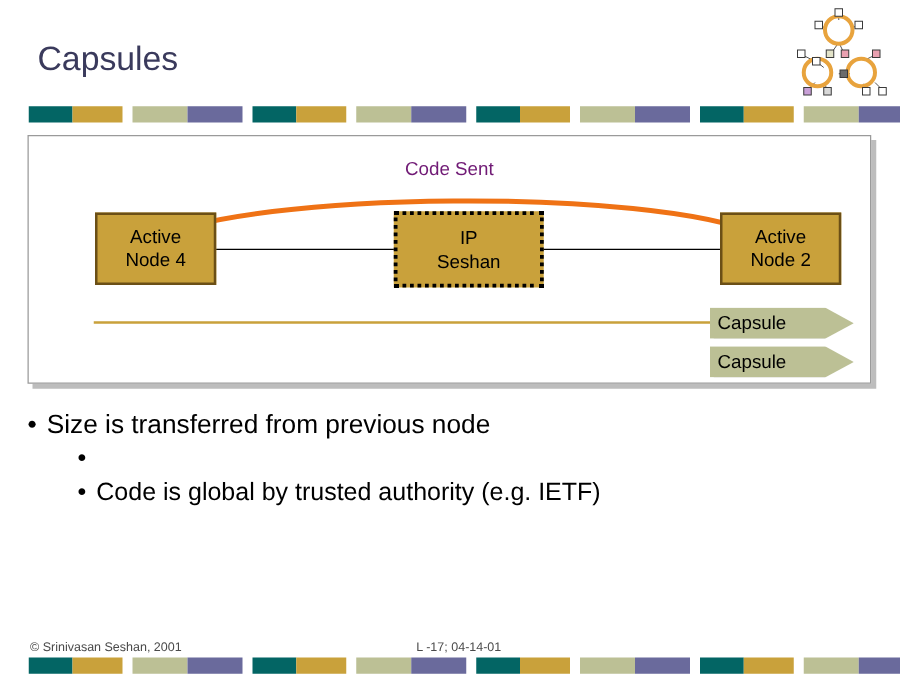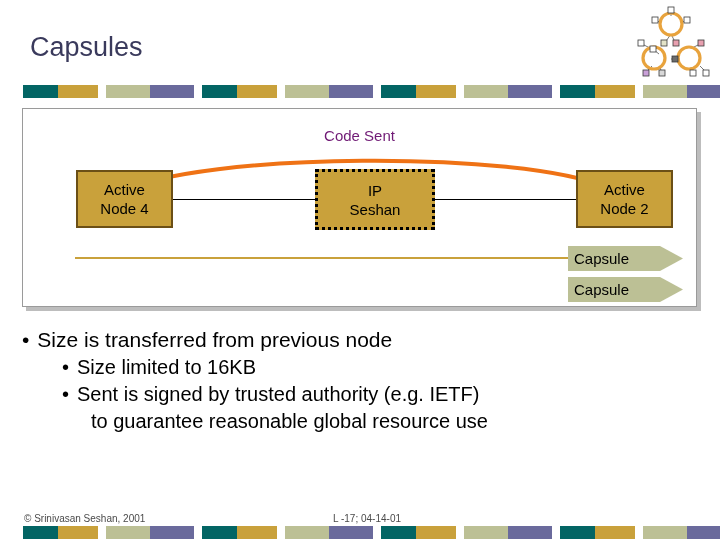--- a/index.html
+++ b/index.html
@@ -317,29 +317,27 @@
 
 <div id="bullet-list">
 
   <div class="bullet-row bullet-l1">
     <span class="bullet-dot">•</span>
     <span class="bullet-text">Size is transferred from previous node</span>
   </div>
 
   <div class="bullet-row bullet-l2">
     <span class="bullet-dot">•</span>
-    <span class="bullet-text">Size limited to 16KB</span>
   </div>
 
   <div class="bullet-row bullet-l2">
     <span class="bullet-dot">•</span>
-    <span class="bullet-text">Sent is signed by trusted authority (e.g. IETF)</span>
-  </div>
-
-  <div class="bullet-cont">to guarantee reasonable global resource use</div>
+    <span class="bullet-text">Code is global by trusted authority (e.g. IETF)</span>
+  </div>
+
 </div>
 
 <div class="footer-text" id="footer-copyright">© Srinivasan Seshan, 2001</div>
 <div class="footer-text" id="footer-lecture">L -17; 04-14-01</div>
 <div class="footer-text" id="footer-pagenum">13</div>
 
 <div class="color-strip" id="footer-strip">
   <div class="strip-group">
     <div class="sw sw-teal" style="width:35px"></div>
     <div class="sw sw-gold" style="width:40px"></div>

